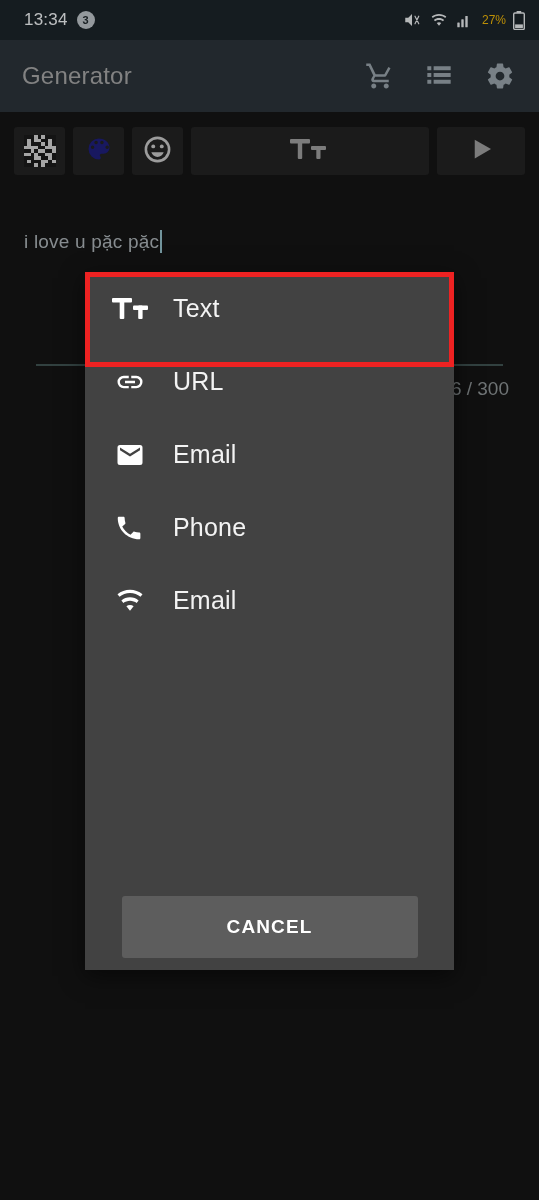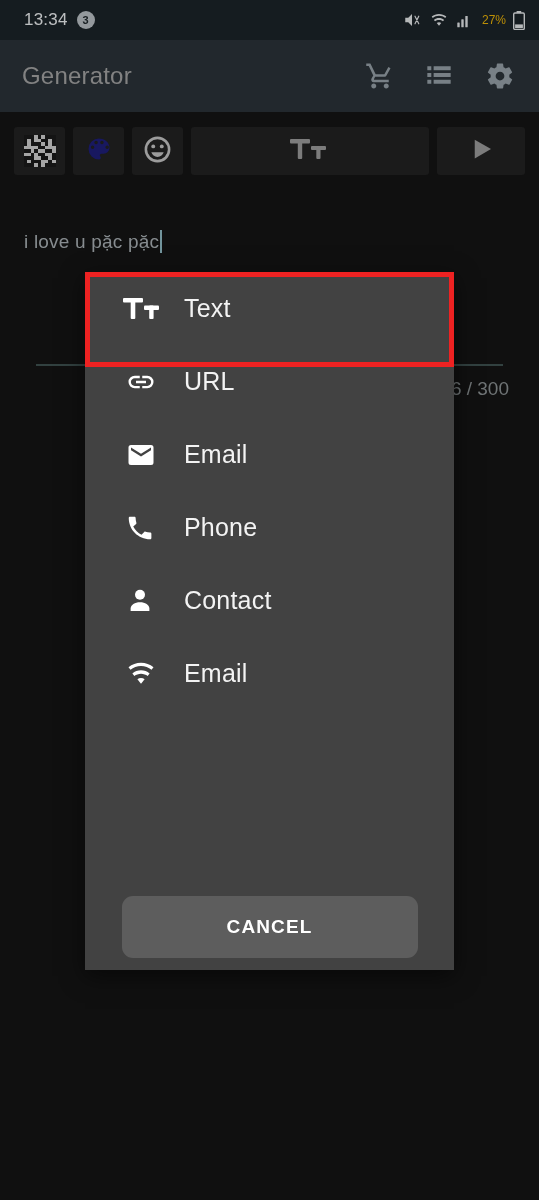--- a/index.html
+++ b/index.html
@@ -108,41 +108,41 @@
     width: 539px; height: 1200px;
     background: rgba(0,0,0,0.20);
     pointer-events: none;
   }
   .dialog {
     position: absolute; left: 85px; top: 272px;
     width: 369px; height: 698px;
     background: #424242;
     box-shadow: 0 6px 22px rgba(0,0,0,0.55);
   }
-  .menu { padding-top: 0; padding-left: 11px; }
+  .menu { padding-top: 0; }
   .mitem {
     height: 73px;
     display: flex; align-items: center;
     padding-left: 26px;
     color: #ffffff;
   }
   .mitem .mi-icon {
     width: 46px; min-width: 46px; height: 40px;
     display: flex; align-items: center; justify-content: flex-start;
   }
   .mitem .mi-label {
     font-size: 25px; margin-left: 16px; letter-spacing: .2px;
     color: #f3f3f3; font-weight: 400;
   }
   .cancel-wrap {
     position: absolute; left: 0; bottom: 12px;
     width: 369px; display: flex; justify-content: center;
   }
   .cancel-btn {
-    width: 296px; height: 62px; border-radius: 11px;
+    width: 296px; height: 62px; border-radius: 3px;
     background: #5d5d5d; border: none;
     color: #ffffff; font-size: 19px; font-weight: bold;
     letter-spacing: 1.1px;
     font-family: "Liberation Sans", sans-serif;
     display:flex; align-items:center; justify-content:center;
   }
 
   
   .redbox {
     position: absolute; left: 85px; top: 272px;
@@ -385,29 +385,20 @@
       <div class="mitem">
         <span class="mi-icon">
           <svg width="36" height="30" viewBox="0 0 24 24" fill="#ffffff">
             <path d="M6.6 10.8c1.4 2.8 3.8 5.1 6.6 6.6l2.2-2.2c.3-.3.7-.4 1-.2 1.2.4 2.4.6 3.7.6.6 0 1 .4 1 1V20c0 .6-.4 1-1 1C10.6 21 3 13.4 3 4c0-.6.4-1 1-1h3.5c.6 0 1 .4 1 1 0 1.3.2 2.5.6 3.7.1.3 0 .7-.2 1l-2.3 2.1z"></path>
           </svg>
         </span>
         <span class="mi-label">Phone</span>
       </div>
 
 
-      <div class="mitem">
-        <span class="mi-icon">
-          <svg width="36" height="30" viewBox="0 0 24 24" fill="#ffffff">
-            <circle cx="12" cy="7" r="4"></circle>
-            <path d="M12 13c-4.1 0-7.5 2.2-7.5 4.9V20h15v-2.1c0-2.7-3.4-4.9-7.5-4.9z"></path>
-          </svg>
-        </span>
-        <span class="mi-label">Contact</span>
-      </div>
 
 
       <div class="mitem">
         <span class="mi-icon">
           <svg width="38" height="30" viewBox="0 0 24 24" fill="#ffffff">
             <path d="M12 19.8l2.9-3.7c-1.6-1.3-4.2-1.3-5.8 0l2.9 3.7z"></path>
             <path d="M12 11.7c2 0 3.9.7 5.3 1.9l1.6-2.1c-1.9-1.6-4.3-2.5-6.9-2.5s-5 .9-6.9 2.5l1.6 2.1c1.4-1.2 3.3-1.9 5.3-1.9z"></path>
             <path d="M12 5.6c3.2 0 6.1 1.1 8.4 3l1.6-2C19.2 4.2 15.7 3 12 3S4.8 4.2 2 6.6l1.6 2c2.3-1.9 5.2-3 8.4-3z"></path>
           </svg>
         </span>

